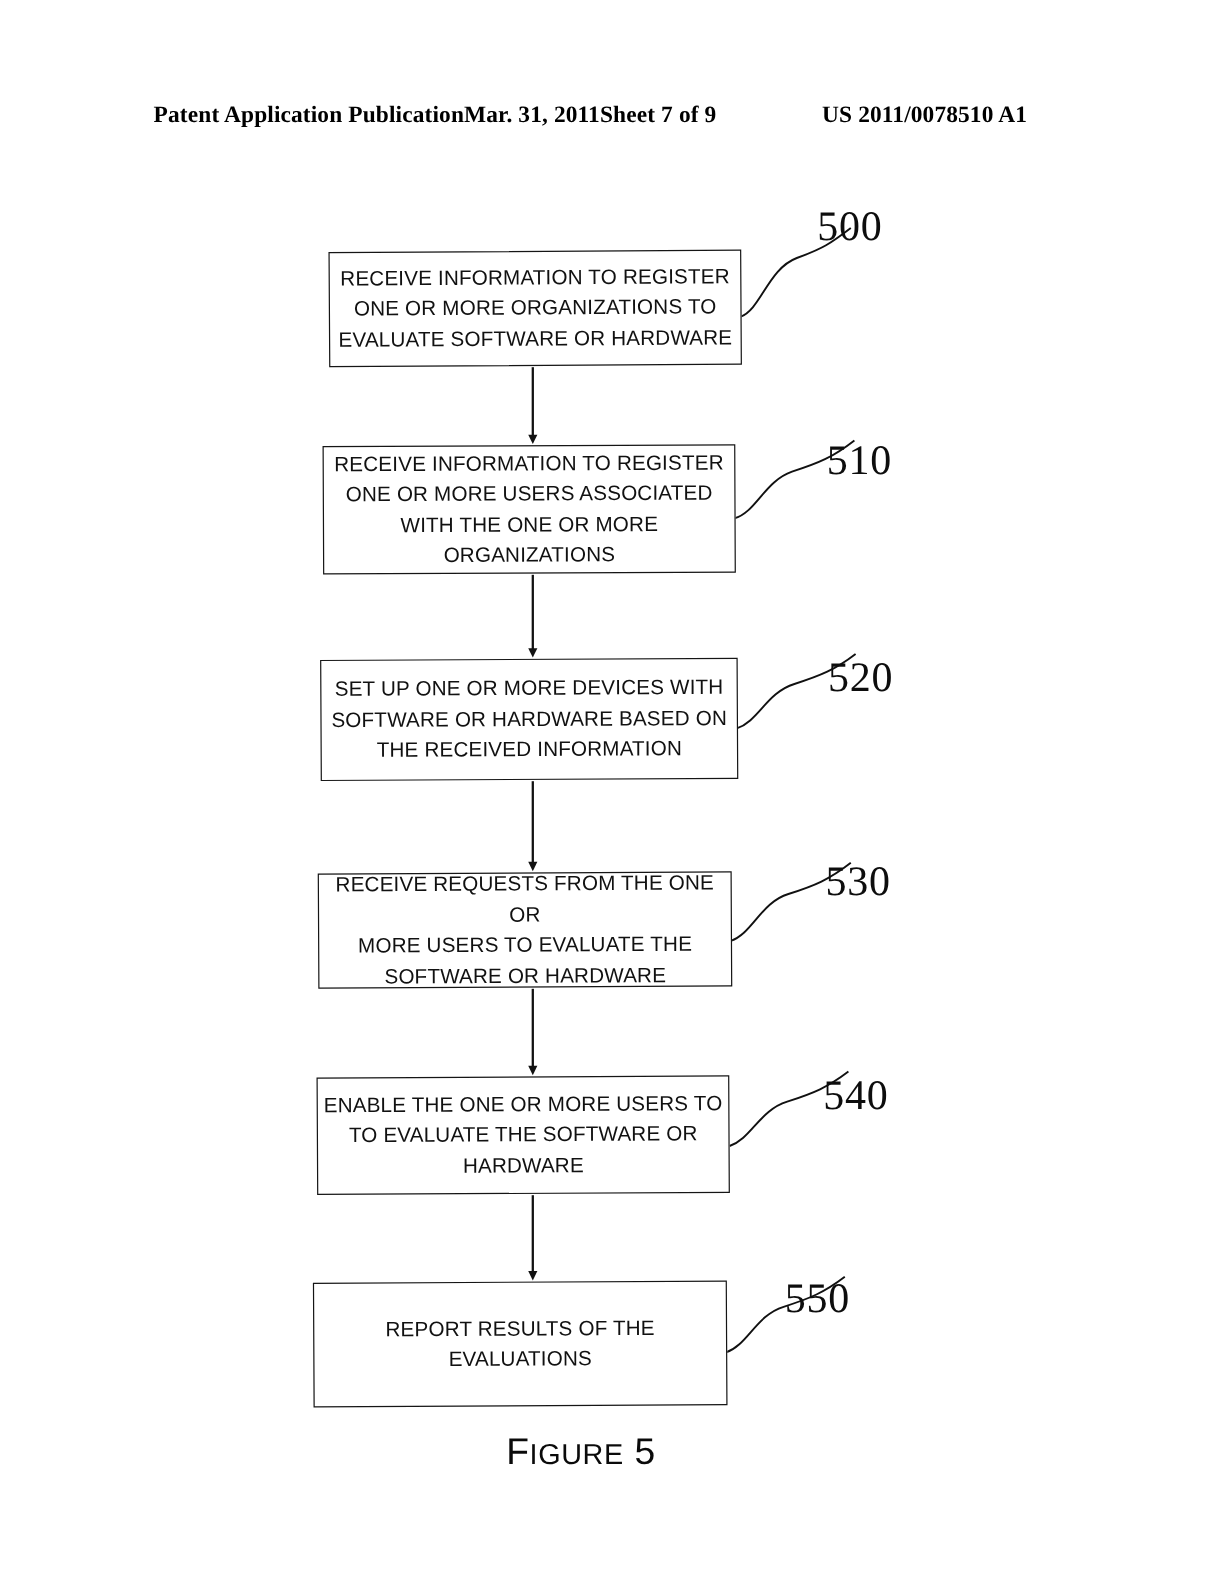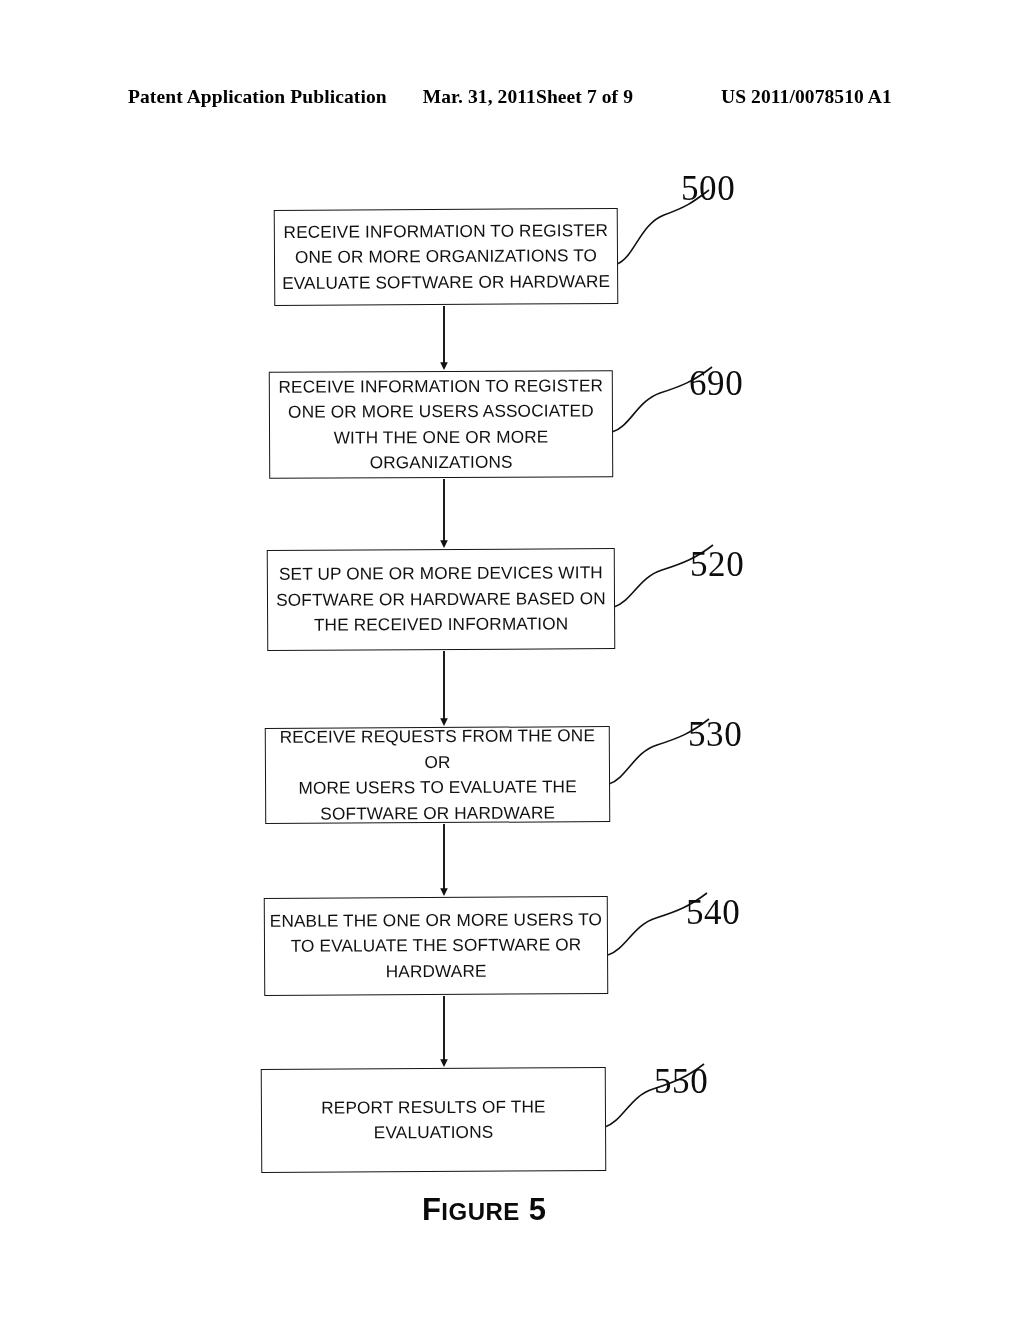--- a/index.html
+++ b/index.html
@@ -26,21 +26,21 @@
     font-family: "Liberation Serif", serif;
     font-weight: bold;
     font-size: 19.5px;
     letter-spacing: 0.1px;
     white-space: nowrap;
     display: flex;
     align-items: baseline;
     text-align: right;
   }
   #page-header .hdr-pub  { flex: 0 0 auto; }
-  #page-header .hdr-mid  { flex: 0 0 auto; margin-left: 36px; }
+  #page-header .hdr-mid  { flex: 0 0 auto; }
   #page-header .hdr-sheet{ }
   #page-header .hdr-pat  { flex: 0 0 auto; margin-left: 88px; }
 
   
   #diagram {
     position: absolute;
     left: 0;
     top: 0;
     width: 1024px;
     height: 1320px;
@@ -104,21 +104,21 @@
   #ref-550 { left: 654px; top: 1062px; }
 
   
   #fig-caption {
     position: absolute;
     left: 0;
     top: 1192px;
     width: 968px;
     text-align: center;
     font-family: "Liberation Sans", sans-serif;
-    font-weight: bold;
+    font-weight: normal;
     color: #0a0a0a;
     white-space: nowrap;
   }
   #fig-caption .cap-big   { font-size: 31px; letter-spacing: 0.5px; }
   #fig-caption .cap-small { font-size: 24px; letter-spacing: 0.5px; }
   #fig-caption .cap-num   { font-size: 31px; margin-left: 9px; }
 </style>
 </head>
 <body>
 
@@ -181,21 +181,21 @@
     <div class="node-text">ENABLE THE ONE OR MORE USERS TO
 TO EVALUATE THE SOFTWARE OR
 HARDWARE</div>
   </div>
   <div class="node" id="node-550">
     <div class="node-text">REPORT RESULTS OF THE
 EVALUATIONS</div>
   </div>
 
   <div class="ref-num" id="ref-500">500</div>
-  <div class="ref-num" id="ref-510">690</div>
+  <div class="ref-num" id="ref-510">510</div>
   <div class="ref-num" id="ref-520">520</div>
   <div class="ref-num" id="ref-530">530</div>
   <div class="ref-num" id="ref-540">540</div>
   <div class="ref-num" id="ref-550">550</div>
 
 </div>
 
 <div id="fig-caption">
   <span class="cap-big">F</span><span class="cap-small">IGURE</span><span class="cap-num">5</span>
 </div>

